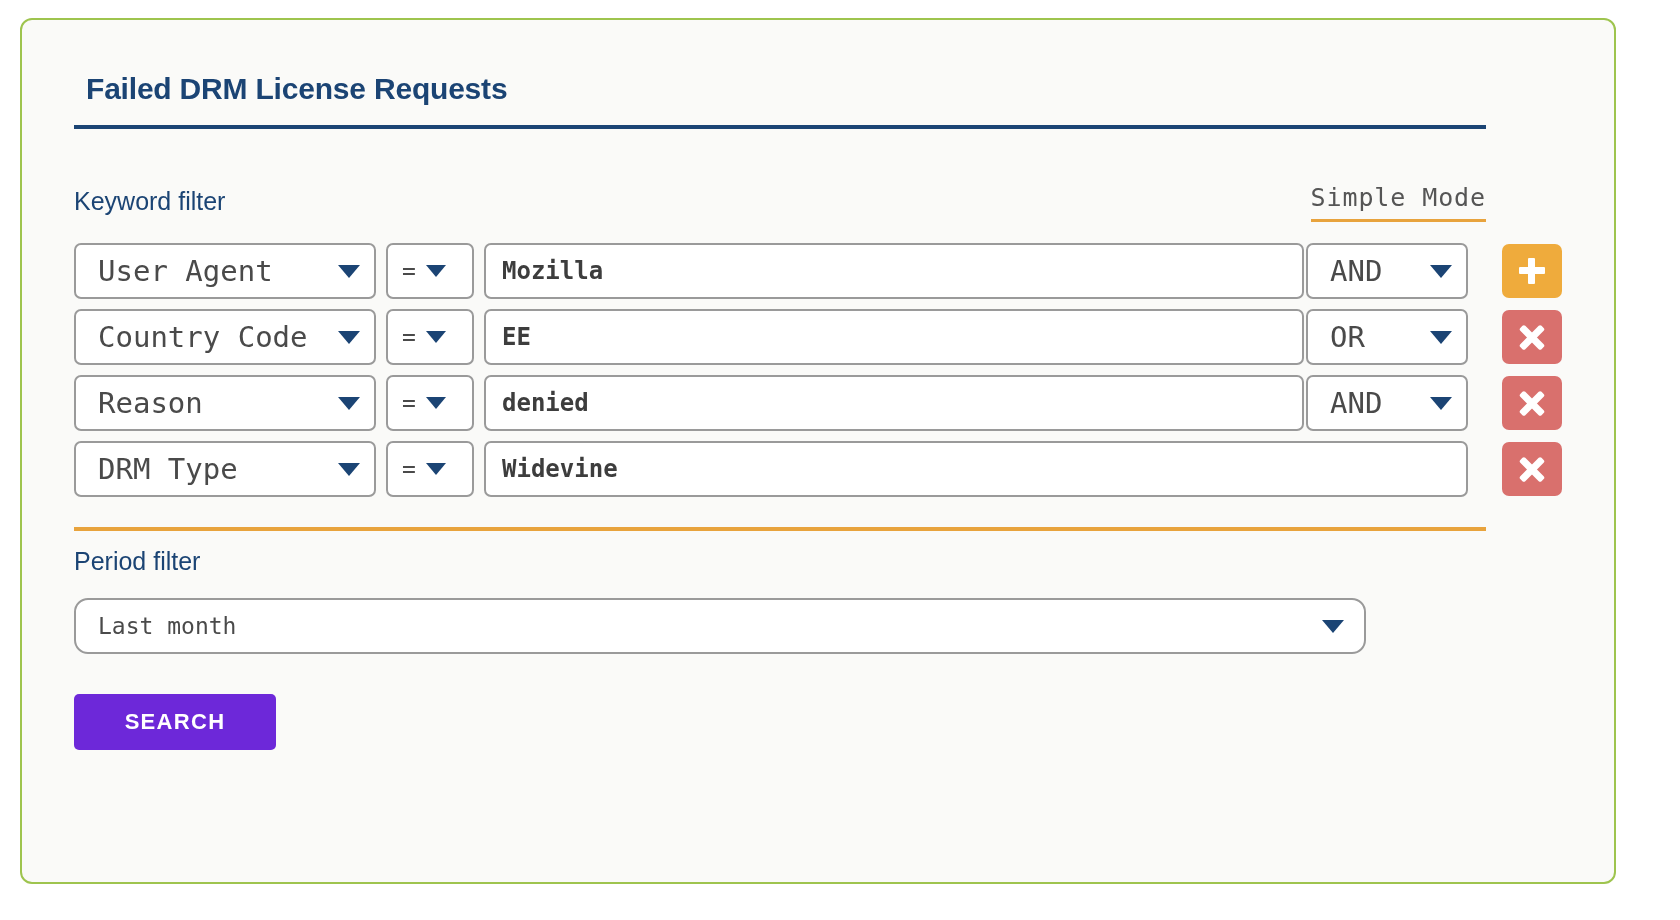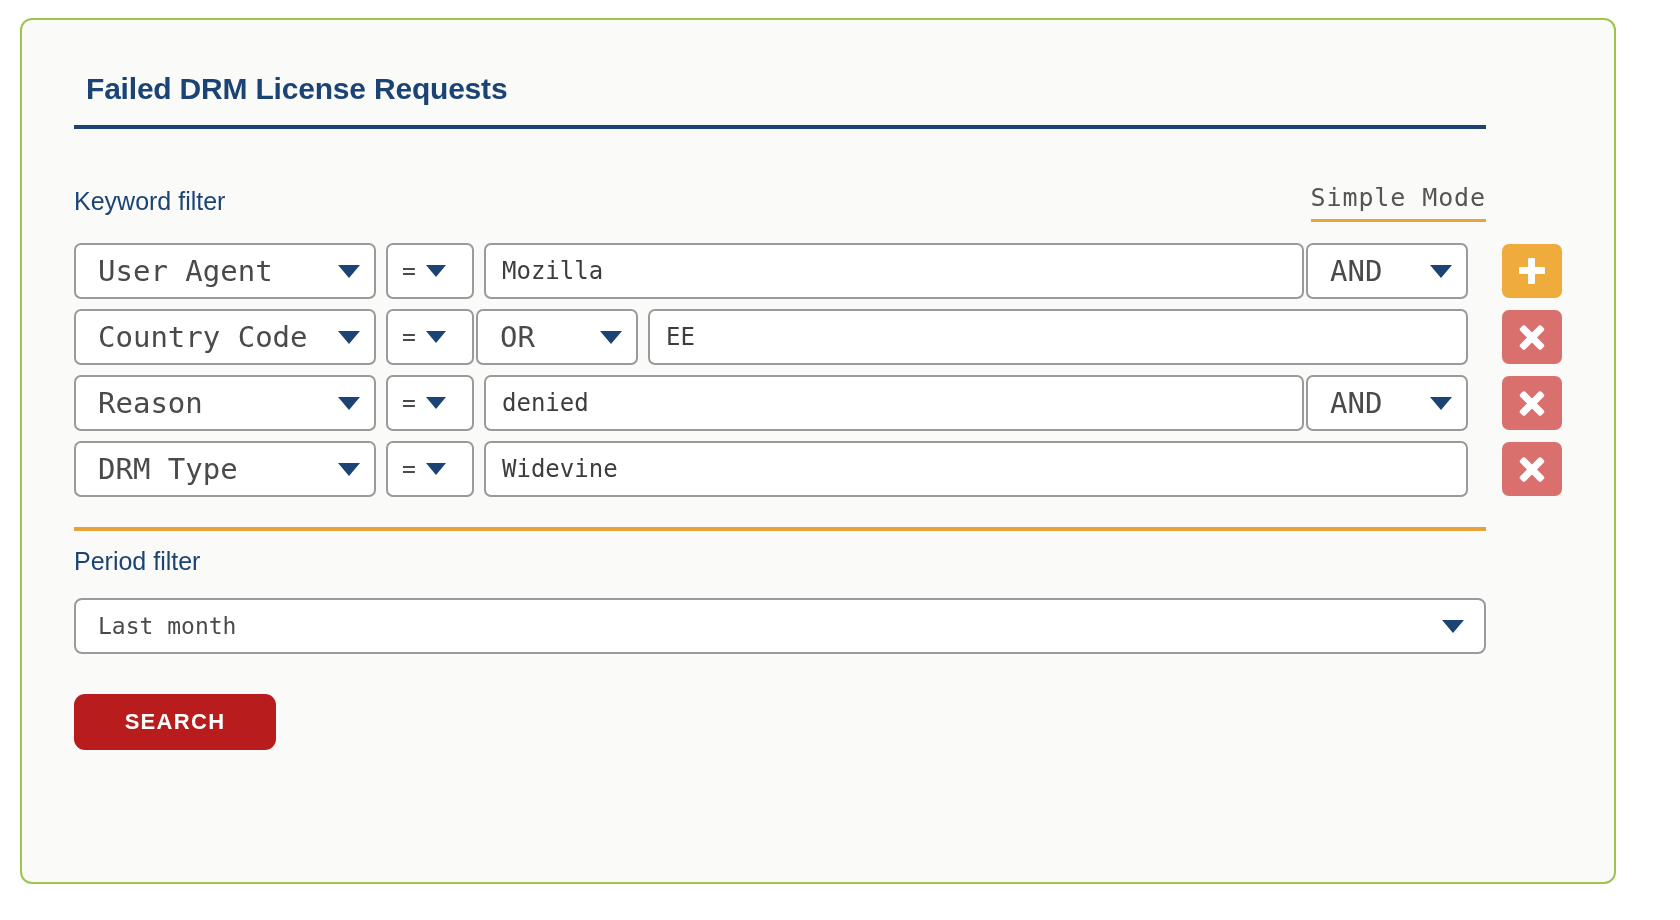--- a/index.html
+++ b/index.html
@@ -106,20 +106,21 @@
     width: 88px;
     flex: 0 0 88px;
     margin-left: 10px;
     padding: 0 10px 0 14px;
   }
   .value-input {
     flex: 1 1 auto;
     margin-left: 10px;
     padding: 0 16px;
     cursor: text;
+    font-weight: bold;
   }
   .logic-select {
     width: 162px;
     flex: 0 0 162px;
     margin-left: 2px;
     padding: 0 14px 0 22px;
   }
 
   .ctl-text {
     font-size: 29px;
@@ -215,45 +216,45 @@
   }
 
   
   .period-label {
     font-size: 25px;
     color: #1b4474;
     margin-top: 16px;
   }
   .period-select {
     box-sizing: border-box;
-    width: 1412px;
+    width: 1292px;
     height: 56px;
     margin-top: 22px;
     background: #ffffff;
     border: 2px solid #9a9a9a;
-    border-radius: 8px;
+    border-radius: 14px;
     display: flex;
     align-items: center;
     padding: 0 20px 0 22px;
     cursor: pointer;
   }
   .period-select .ctl-text {
     font-size: 23px;
     color: #4a4a4a;
   }
 
   
   .search-btn {
     box-sizing: border-box;
     margin-top: 40px;
     width: 202px;
     height: 56px;
-    background: #b91c1c;
+    background: #6d28d9;
     border: none;
-    border-radius: 11px;
+    border-radius: 5px;
     color: #ffffff;
     font-size: 22px;
     font-weight: bold;
     letter-spacing: 1.3px;
     cursor: pointer;
     font-family: "Liberation Sans", sans-serif;
   }
 </style>
 </head>
 <body>
@@ -295,26 +296,26 @@
 
       <div class="filter-row">
         <div class="ctl field-select">
           <span class="ctl-text">Country Code</span>
           <span class="caret"></span>
         </div>
         <div class="ctl op-select">
           <span class="ctl-text">=</span>
           <span class="caret"></span>
         </div>
+        <div class="ctl value-input">
+          <span class="ctl-text">EE</span>
+        </div>
         <div class="ctl logic-select">
           <span class="ctl-text">OR</span>
           <span class="caret"></span>
-        </div>
-        <div class="ctl value-input">
-          <span class="ctl-text">EE</span>
         </div>
         <button class="act-btn act-remove">
           <span class="glyph-x"></span>
         </button>
       </div>
 
       <div class="filter-row">
         <div class="ctl field-select">
           <span class="ctl-text">Reason</span>
           <span class="caret"></span>

